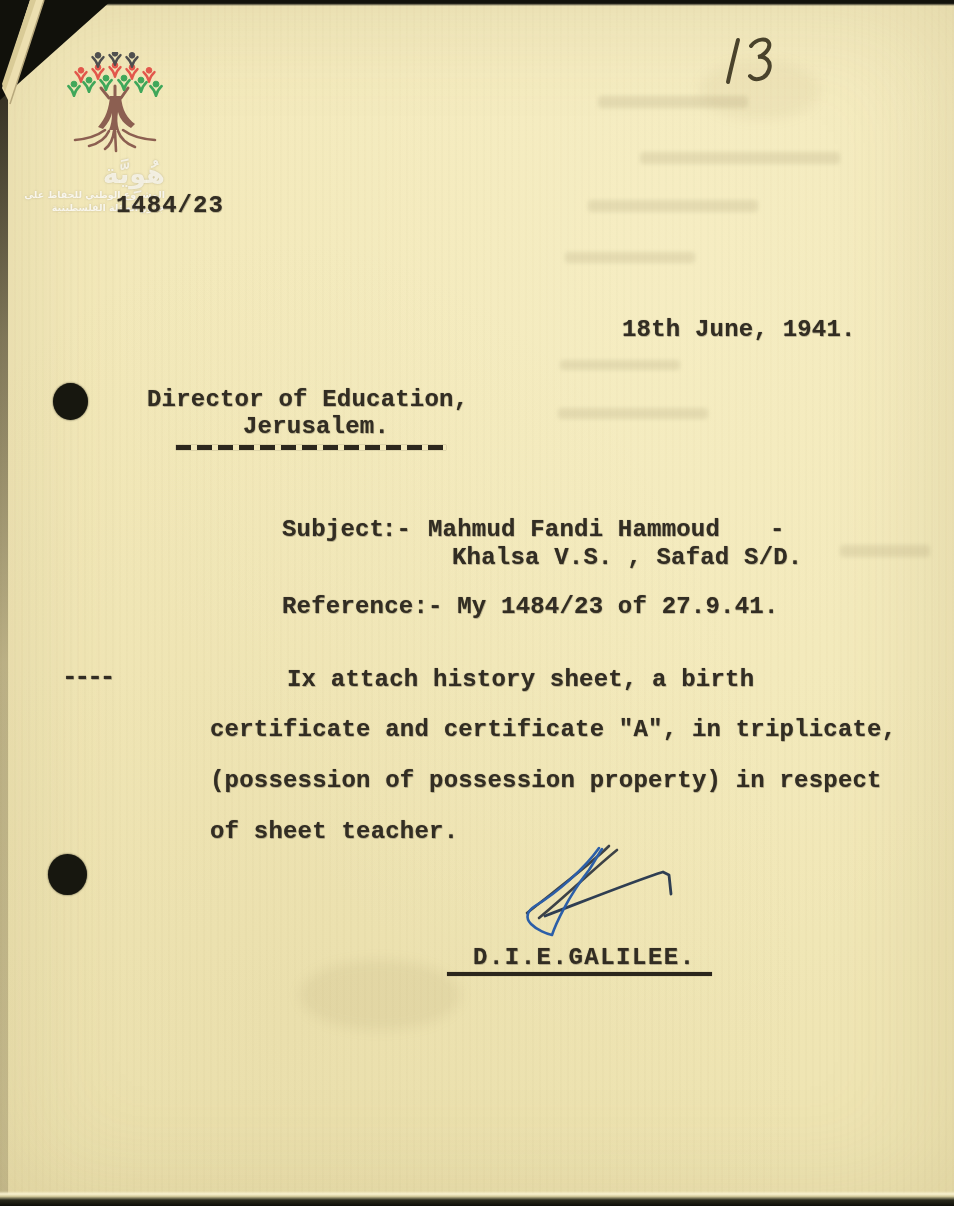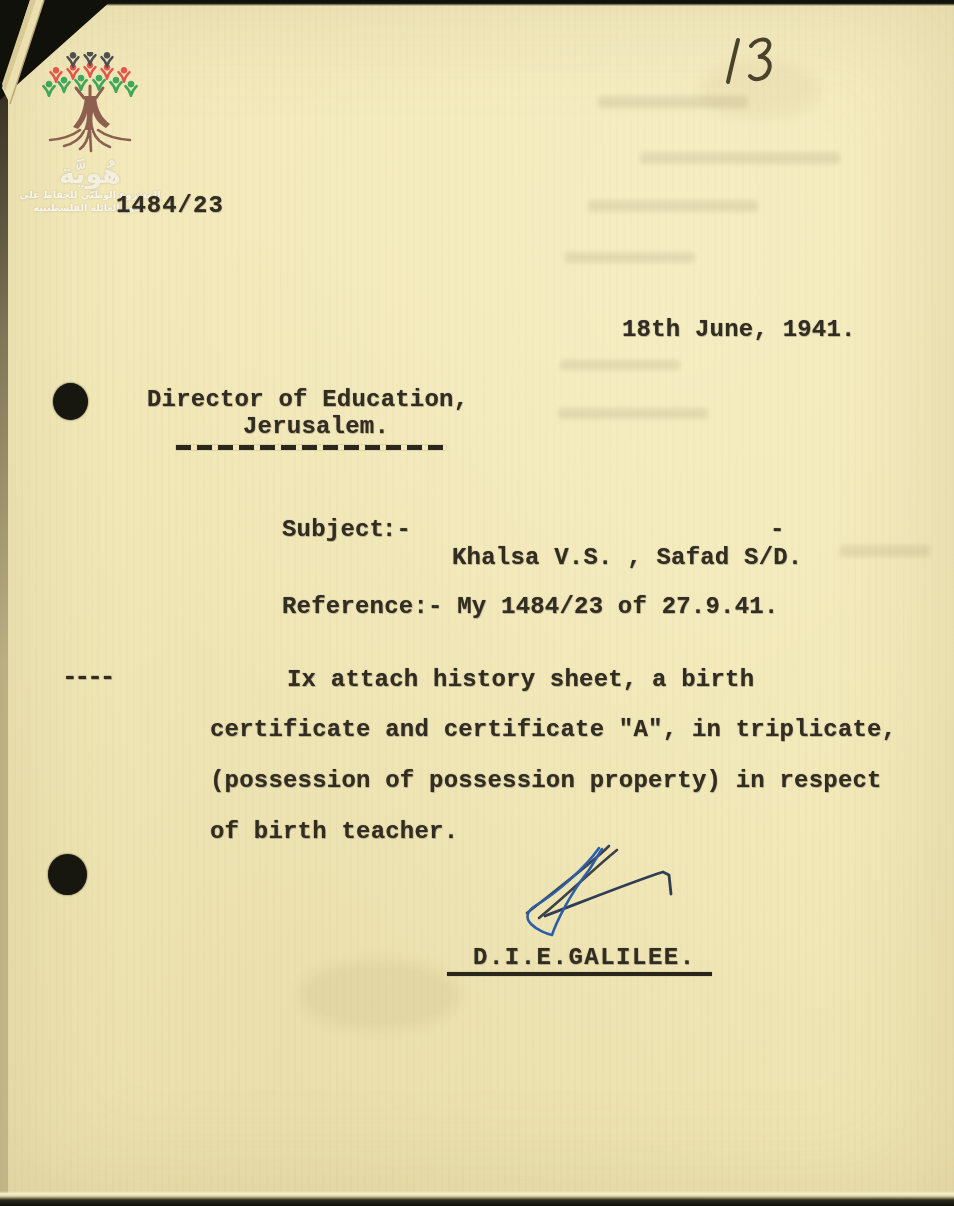--- a/index.html
+++ b/index.html
@@ -30,21 +30,21 @@
     background:linear-gradient(180deg,rgba(15,13,7,0.95) 0%,rgba(40,34,18,0.55) 28%,rgba(70,60,32,0.28) 55%,rgba(70,60,32,0.20) 100%);}
   .corner-fold{position:absolute;left:0;top:0;}
   .hole{position:absolute;background:#17170f;border-radius:50%;box-shadow:0 0 2px rgba(20,20,10,0.8);}
   .hole.h1{left:53px;top:383px;width:35px;height:37px;}
   .hole.h2{left:48px;top:854px;width:39px;height:41px;}
   .dashed-rule{position:absolute;left:176px;top:445px;width:270px;height:5px;
     background:repeating-linear-gradient(90deg,#2c271d 0 15px,rgba(0,0,0,0) 15px 21px);
     box-shadow:0 0 1px rgba(44,39,29,0.6);}
   .sig-underline{position:absolute;left:447px;top:972px;width:265px;height:4px;background:#2b261c;
     box-shadow:0 0 1px rgba(44,39,29,0.7);}
-  .logo-block{position:absolute;left:15px;top:52px;width:150px;text-align:center;}
+  .logo-block{position:absolute;left:15px;top:52px;width:150px;text-align:right;}
   .logo-arabic-title{
     font-family:"DejaVu Sans",sans-serif;font-size:27px;font-weight:700;
     color:rgba(250,248,238,0.85);text-shadow:0 0 2px rgba(150,140,110,0.55);
     margin-top:-6px;line-height:1.1;
   }
   .logo-arabic-sub{
     font-family:"DejaVu Sans",sans-serif;font-size:9.5px;font-weight:700;
     color:rgba(252,250,242,0.92);text-shadow:0 0 2px rgba(160,150,120,0.5);
     line-height:1.35;
   }
@@ -120,31 +120,32 @@
   <div class="typed" style="left:116px;top:192px;letter-spacing:1px;">1484/23</div>
 
   <div class="typed" style="left:622px;top:316px;">18th June, 1941.</div>
 
   <div class="typed" style="left:147px;top:386px;">Director of Education,</div>
   <div class="typed" style="left:243px;top:413px;">Jerusalem.</div>
   <div class="dashed-rule"></div>
 
   <div class="typed" style="left:282px;top:516px;">Subject</div>
   <div class="typed" style="left:382px;top:516px;">:-</div>
+  <div class="typed" style="left:428px;top:516px;">Mahmud Fandi Hammoud</div>
   <div class="typed" style="left:770px;top:516px;">-</div>
   <div class="typed" style="left:452px;top:544px;">Khalsa V.S. , Safad S/D.</div>
 
   <div class="typed" style="left:282px;top:593px;text-align:right;">Reference:- My 1484/23 of 27.9.41.</div>
 
   <div class="typed" style="left:62px;top:662px;letter-spacing:-3px;font-size:26px;">----</div>
 
   <div class="typed" style="left:287px;top:666px;">Ix attach history sheet, a birth</div>
   <div class="typed" style="left:210px;top:716px;">certificate and certificate "A", in triplicate,</div>
   <div class="typed" style="left:210px;top:767px;">(possession of possession property) in respect</div>
-  <div class="typed" style="left:210px;top:818px;">of birth teacher.</div>
+  <div class="typed" style="left:210px;top:818px;">of sheet teacher.</div>
 
   <svg style="position:absolute;left:497px;top:838px;" width="190" height="105" viewBox="0 0 190 105">
     <g fill="none" stroke-linecap="round" stroke-linejoin="round">
       <path d="M30,75 C55,55 95,25 112,8" stroke="#3d4246" stroke-width="2.6"></path>
       <path d="M42,80 C70,57 100,28 120,12" stroke="#3d4246" stroke-width="2.6"></path>
       <path d="M48,78 C95,60 140,42 166,34 L172,37 L174,56" stroke="#2f3e52" stroke-width="2.8"></path>
       <path d="M102,10 C88,30 60,55 38,68 C30,73 28,80 34,86 C40,92 50,96 55,97 C58,88 70,60 92,32 C96,26 101,17 105,11" stroke="#2c5fa8" stroke-width="2.6"></path>
     </g>
   </svg>
 

